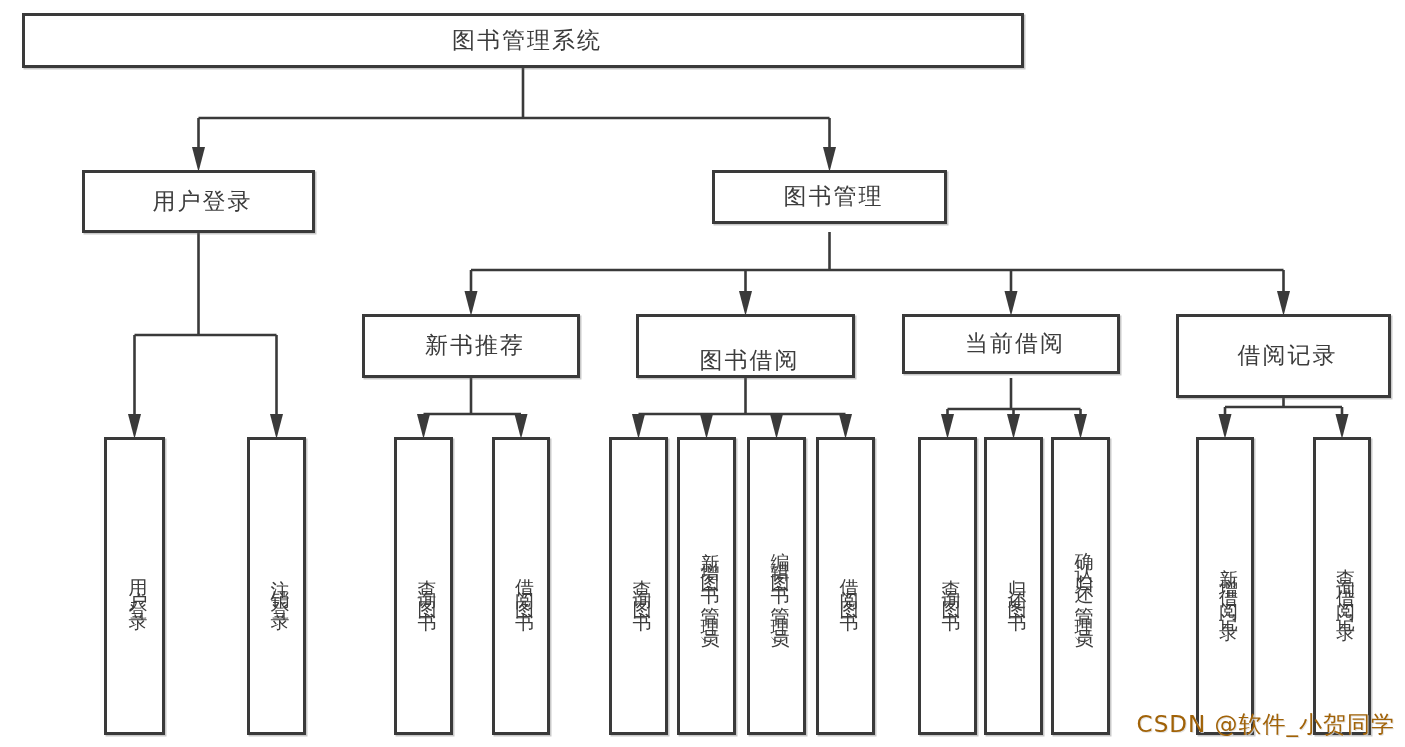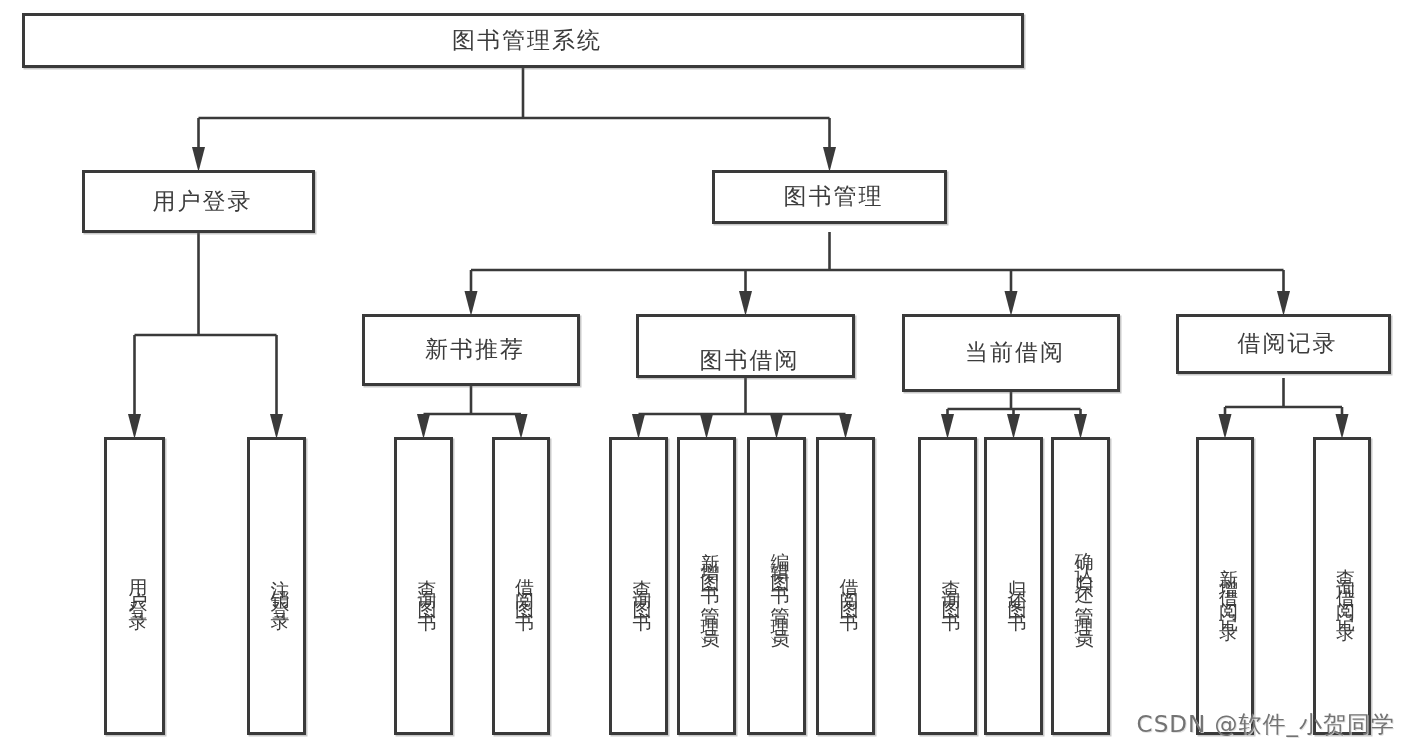--- a/index.html
+++ b/index.html
@@ -104,46 +104,46 @@
         <line x1="1080.5" y1="409" x2="1080.5" y2="420"></line>
         <polygon stroke="none" points="1074,414 1087,414 1080.5,439"></polygon>
         <line x1="1283.5" y1="378" x2="1283.5" y2="407"></line>
         <line x1="1225" y1="407" x2="1342" y2="407"></line>
         <line x1="1225" y1="407" x2="1225" y2="420"></line>
         <polygon stroke="none" points="1218.5,414 1231.5,414 1225,439"></polygon>
         <line x1="1342" y1="407" x2="1342" y2="420"></line>
         <polygon stroke="none" points="1335.5,414 1348.5,414 1342,439"></polygon>
       </g>
   </svg>
-  <div class="watermark" style="color: #737373;">CSDN @软件_小贺同学</div>
+  <div class="watermark" style="color: #a16207;">CSDN @软件_小贺同学</div>
 <div class="node hbox" style="left: 22px; top: 13px; width: 1002px; height: 55px; background: rgb(255, 255, 255); border-color: rgb(58, 58, 58); color: rgb(60, 60, 60);">
     <span class="label">图书管理系统</span>
   </div>
     <div class="node hbox" style="left: 82px; top: 170px; width: 233px; height: 63px; background: rgb(255, 255, 255); border-color: rgb(58, 58, 58); color: rgb(60, 60, 60);">
     <span class="label">用户登录</span>
   </div>
     <div class="node hbox" style="left: 712px; top: 170px; width: 235px; height: 54px; background: rgb(255, 255, 255); border-color: rgb(58, 58, 58); color: rgb(60, 60, 60);">
     <span class="label">图书管理</span>
   </div>
     <div class="node vbox" style="left: 104px; top: 437px; width: 61px; height: 298px; background: rgb(255, 255, 255); border-color: rgb(58, 58, 58); color: rgb(60, 60, 60);">
     <span class="label">用户登录</span>
   </div>
     <div class="node vbox" style="left: 247px; top: 437px; width: 59px; height: 298px; background: rgb(255, 255, 255); border-color: rgb(58, 58, 58); color: rgb(60, 60, 60);">
     <span class="label">注销登录</span>
   </div>
-    <div class="node hbox" style="left: 362px; top: 314px; width: 218px; height: 72px; background: rgb(255, 255, 255); border-color: rgb(58, 58, 58); color: rgb(60, 60, 60);">
+    <div class="node hbox" style="left: 362px; top: 314px; width: 218px; height: 64px; background: rgb(255, 255, 255); border-color: rgb(58, 58, 58); color: rgb(60, 60, 60);">
     <span class="label">新书推荐</span>
   </div>
     <div class="node hbox" style="left: 636px; top: 314px; width: 219px; height: 64px; background: rgb(255, 255, 255); border-color: rgb(58, 58, 58); color: rgb(60, 60, 60); align-items: flex-end;">
     <span class="label">图书借阅</span>
   </div>
-    <div class="node hbox" style="left: 902px; top: 314px; width: 218px; height: 78px; background: rgb(255, 255, 255); border-color: rgb(58, 58, 58); color: rgb(60, 60, 60);">
+    <div class="node hbox" style="left: 902px; top: 314px; width: 218px; height: 60px; background: rgb(255, 255, 255); border-color: rgb(58, 58, 58); color: rgb(60, 60, 60);">
     <span class="label">当前借阅</span>
   </div>
-    <div class="node hbox" style="left: 1176px; top: 314px; width: 215px; height: 60px; background: rgb(255, 255, 255); border-color: rgb(58, 58, 58); color: rgb(60, 60, 60);">
+    <div class="node hbox" style="left: 1176px; top: 314px; width: 215px; height: 84px; background: rgb(255, 255, 255); border-color: rgb(58, 58, 58); color: rgb(60, 60, 60);">
     <span class="label">借阅记录</span>
   </div>
     <div class="node vbox" style="left: 394px; top: 437px; width: 59px; height: 298px; background: rgb(255, 255, 255); border-color: rgb(58, 58, 58); color: rgb(60, 60, 60);">
     <span class="label">查询图书</span>
   </div>
     <div class="node vbox" style="left: 492px; top: 437px; width: 58px; height: 298px; background: rgb(255, 255, 255); border-color: rgb(58, 58, 58); color: rgb(60, 60, 60);">
     <span class="label">借阅图书</span>
   </div>
     <div class="node vbox" style="left: 609px; top: 437px; width: 59px; height: 298px; background: rgb(255, 255, 255); border-color: rgb(58, 58, 58); color: rgb(60, 60, 60);">
     <span class="label">查询图书</span>

